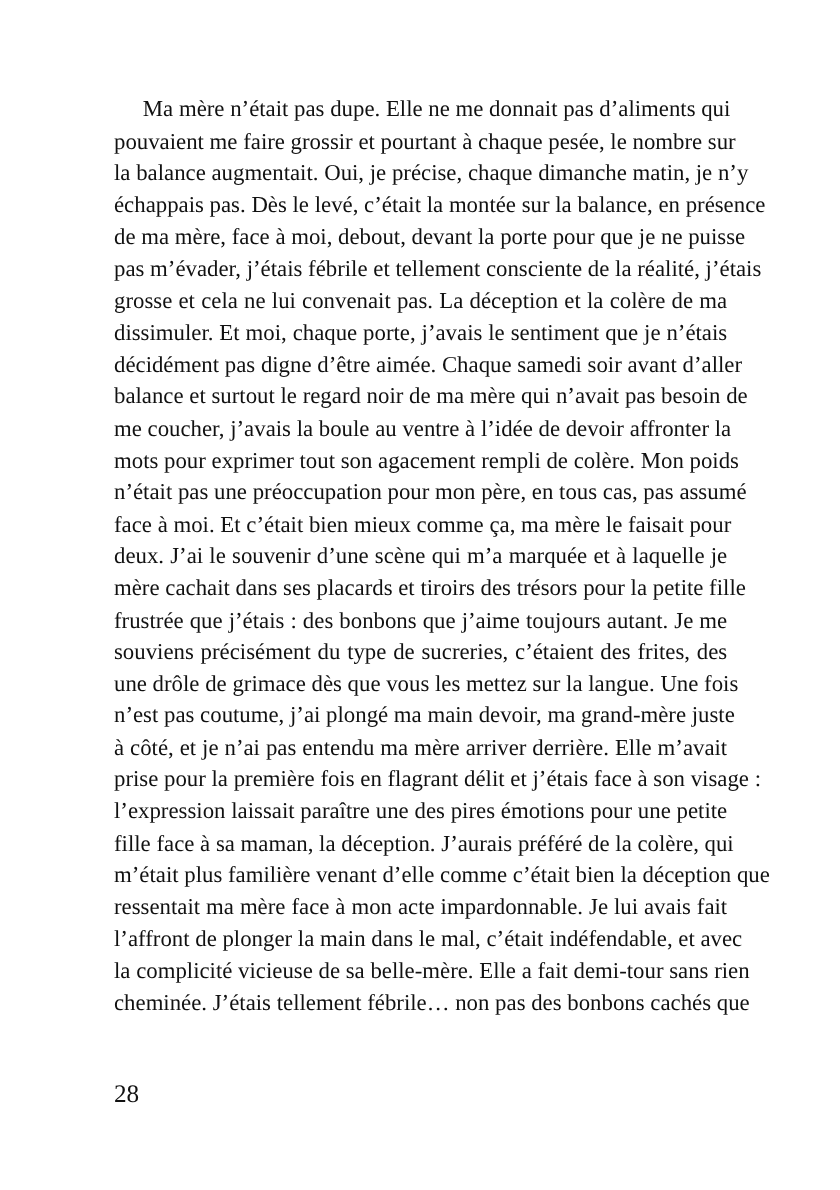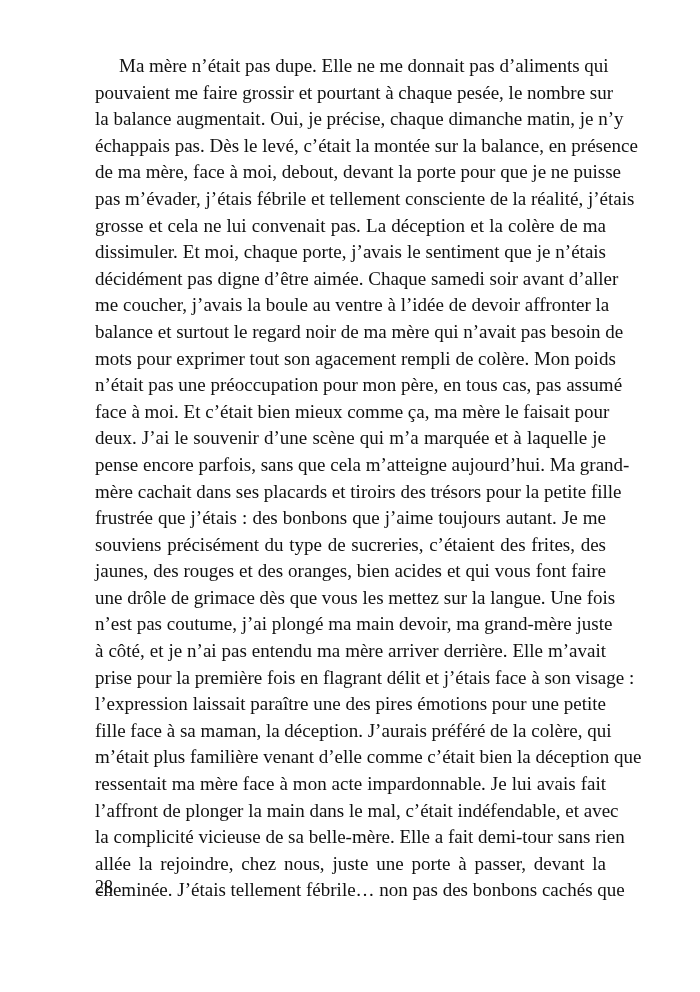--- a/index.html
+++ b/index.html
@@ -19,78 +19,75 @@
       position: absolute;
       left: 0;
       top: 0;
       width: 700px;
       height: 992px;
       background: #ffffff;
     }
     .body-text {
       position: absolute;
       left: 95px;
-      top: 53px;
+      top: 79px;
       width: 511px;
       font-size: 19px;
       line-height: 26.6px;
       text-align: justify;
       text-align-last: justify;
     }
     .line {
       display: block;
       white-space: nowrap;
       text-align: justify;
       text-align-last: justify;
       height: 26.6px;
       overflow: visible;
     }
     .line.indent {
       padding-left: 24px;
     }
     .page-number {
       position: absolute;
       left: 95px;
-      top: 876px;
-      font-size: 18px;
+      top: 900px;
+      font-size: 21px;
       line-height: 22px;
     }
   </style>
 </head>
 <body>
 
 <div class="page">
   <div class="body-text">
     <span class="line indent">Ma mère n’était pas dupe. Elle ne me donnait pas d’aliments qui</span>
     <span class="line">pouvaient me faire grossir et pourtant à chaque pesée, le nombre sur</span>
     <span class="line">la balance augmentait. Oui, je précise, chaque dimanche matin, je n’y</span>
     <span class="line">échappais pas. Dès le levé, c’était la montée sur la balance, en présence</span>
     <span class="line">de ma mère, face à moi, debout, devant la porte pour que je ne puisse</span>
     <span class="line">pas m’évader, j’étais fébrile et tellement consciente de la réalité, j’étais</span>
     <span class="line">grosse et cela ne lui convenait pas. La déception et la colère de ma</span>
     <span class="line">dissimuler. Et moi, chaque porte, j’avais le sentiment que je n’étais</span>
     <span class="line">décidément pas digne d’être aimée. Chaque samedi soir avant d’aller</span>
+    <span class="line">balance et surtout le regard noir de ma mère qui n’avait pas besoin de</span>
     <span class="line">me coucher, j’avais la boule au ventre à l’idée de devoir affronter la</span>
-    <span class="line">balance et surtout le regard noir de ma mère qui n’avait pas besoin de</span>
     <span class="line">mots pour exprimer tout son agacement rempli de colère. Mon poids</span>
     <span class="line">n’était pas une préoccupation pour mon père, en tous cas, pas assumé</span>
     <span class="line">face à moi. Et c’était bien mieux comme ça, ma mère le faisait pour</span>
     <span class="line">deux. J’ai le souvenir d’une scène qui m’a marquée et à laquelle je</span>
-    <span class="line">pense encore parfois, sans que cela m’atteigne aujourd’hui. Ma grand-</span>
     <span class="line">mère cachait dans ses placards et tiroirs des trésors pour la petite fille</span>
     <span class="line">frustrée que j’étais : des bonbons que j’aime toujours autant. Je me</span>
     <span class="line">souviens précisément du type de sucreries, c’étaient des frites, des</span>
-    <span class="line">jaunes, des rouges et des oranges, bien acides et qui vous font faire</span>
     <span class="line">une drôle de grimace dès que vous les mettez sur la langue. Une fois</span>
     <span class="line">n’est pas coutume, j’ai plongé ma main devoir, ma grand-mère juste</span>
     <span class="line">à côté, et je n’ai pas entendu ma mère arriver derrière. Elle m’avait</span>
     <span class="line">prise pour la première fois en flagrant délit et j’étais face à son visage :</span>
     <span class="line">l’expression laissait paraître une des pires émotions pour une petite</span>
     <span class="line">fille face à sa maman, la déception. J’aurais préféré de la colère, qui</span>
     <span class="line">m’était plus familière venant d’elle comme c’était bien la déception que</span>
     <span class="line">ressentait ma mère face à mon acte impardonnable. Je lui avais fait</span>
     <span class="line">l’affront de plonger la main dans le mal, c’était indéfendable, et avec</span>
     <span class="line">la complicité vicieuse de sa belle-mère. Elle a fait demi-tour sans rien</span>
-    <span class="line">allée la rejoindre, chez nous, juste une porte à passer, devant la</span>
     <span class="line">cheminée. J’étais tellement fébrile… non pas des bonbons cachés que</span>
   </div>
   <div class="page-number">28</div>
 </div>
 
 </body></html>

